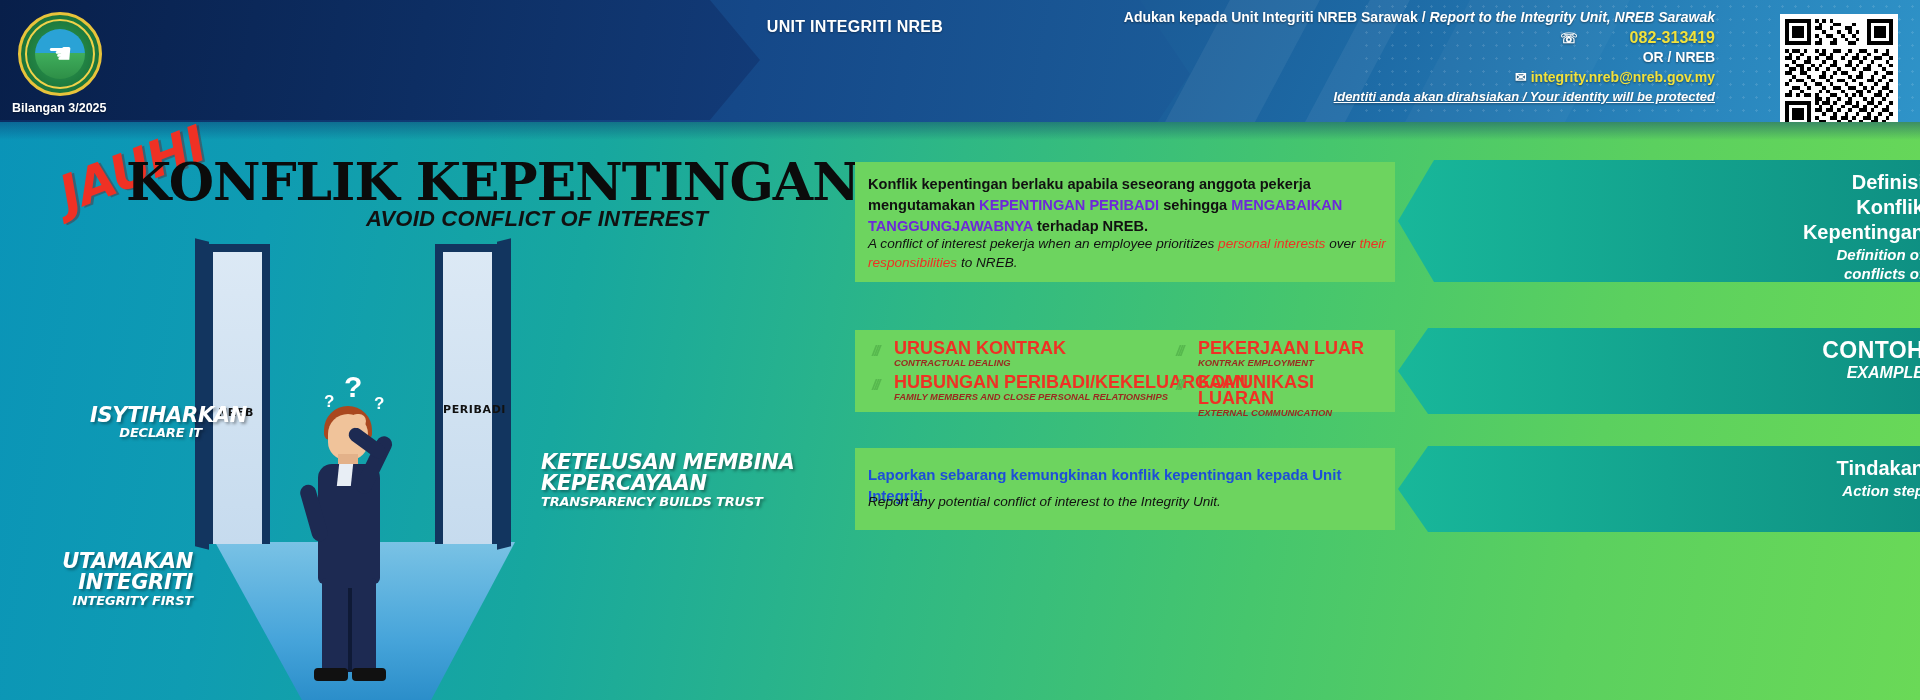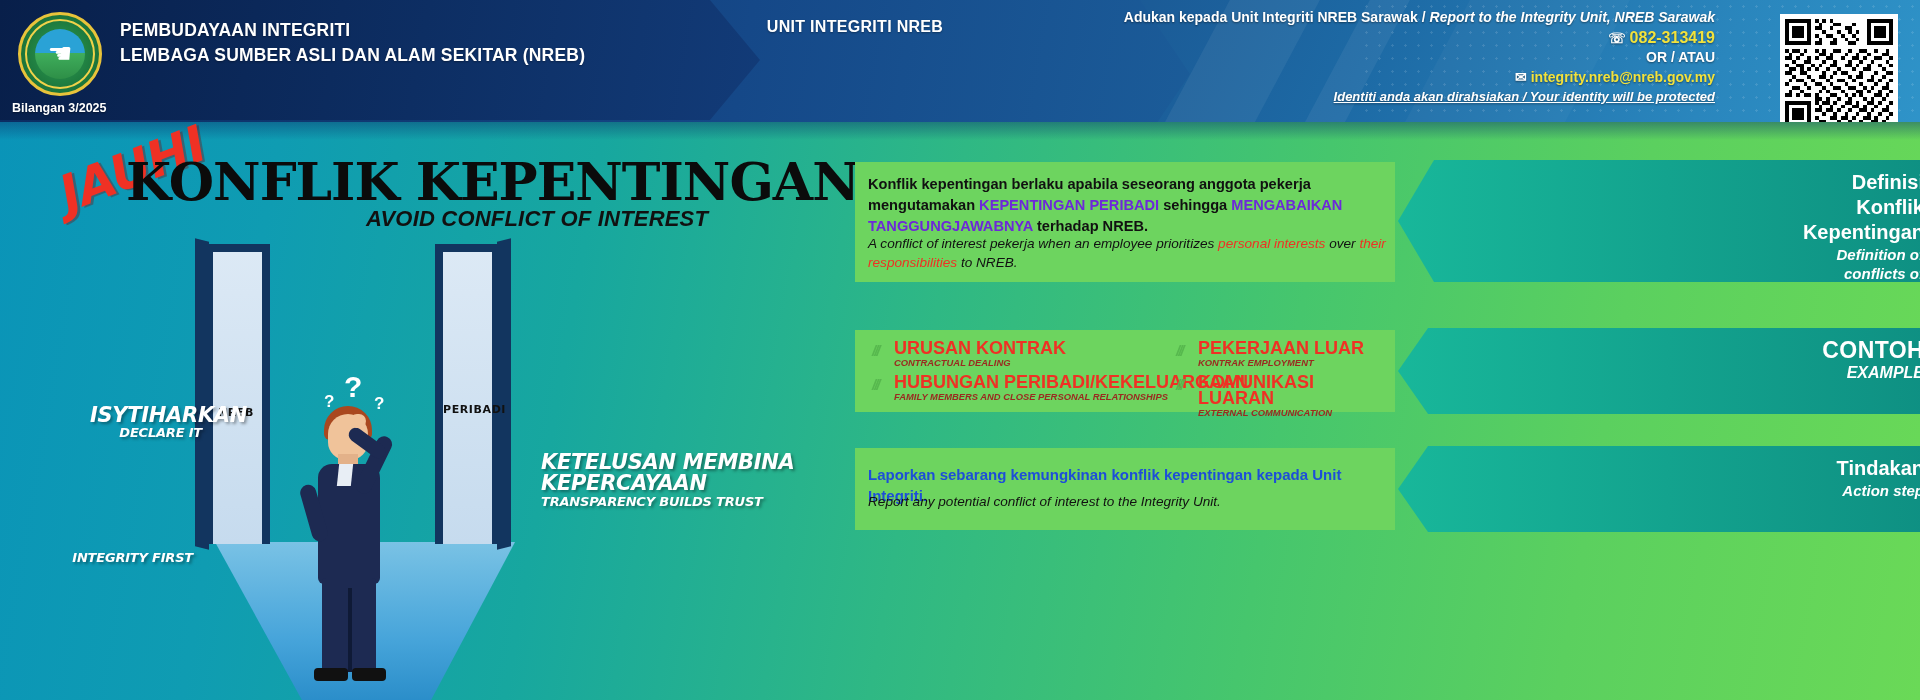--- a/index.html
+++ b/index.html
@@ -62,21 +62,21 @@
     position:absolute;left:640px;top:18px;width:430px;text-align:center;
     color:#fff;font-weight:bold;font-size:16px;letter-spacing:.3px;
     text-shadow:0 1px 2px rgba(0,0,0,.35);
   }
   .contact{
     position:absolute;right:205px;top:8px;width:720px;text-align:right;color:#fff;
     font-size:14px;line-height:19.5px;font-weight:bold;
     text-shadow:0 1px 2px rgba(0,0,0,.45);
   }
   .contact .en{font-style:italic;}
-  .contact .phone{color:#f2e23c;font-size:16px;}
+  .contact .phone{color:#f2e23c;font-size:16px;margin-left:48px;}
   .contact .email{color:#f2e23c;}
   .contact .note{font-style:italic;font-size:13px;text-decoration:underline;}
   .qr{
     position:absolute;right:22px;top:14px;width:118px;height:118px;background:#fff;
     padding:5px;box-sizing:border-box;
   }
   .qr svg{display:block;}
 
   
   .stage{
@@ -240,40 +240,36 @@
     <div class="hdr-left-shape"></div>
     <div class="hdr-left-inner"></div>
 
     <div class="logo">
       <div class="logo-ring"></div>
       <div class="logo-inner">
         <span class="logo-hand">☚</span>
       </div>
     </div>
 
-    <div class="hdr-title">
-      <div>PEMBUDAYAAN INTEGRITI</div>
-      <div>LEMBAGA SUMBER ASLI DAN ALAM SEKITAR (NREB)</div>
-    </div>
 
     <div class="bilangan">Bilangan 3/2025</div>
 
     <div class="unit-title">UNIT INTEGRITI NREB</div>
 
     <div class="contact">
       <div>
         <span>Adukan kepada Unit Integriti NREB Sarawak</span>
         <span>/</span>
         <span class="en">Report to the Integrity Unit, NREB Sarawak</span>
       </div>
       <div>
         <span>☏</span>
         <span class="phone">082-313419</span>
       </div>
-      <div>OR / ATAU</div>
+      <div>OR / NREB</div>
       <div>
         <span>✉</span>
         <span class="email">integrity.nreb@nreb.gov.my</span>
       </div>
       <div class="note">Identiti anda akan dirahsiakan / Your identity will be protected</div>
     </div>
 
     <div class="qr">
       <svg width="108" height="108" viewBox="0 0 29 29" shape-rendering="crispEdges">
         <rect width="29" height="29" fill="#fff"></rect>
@@ -534,20 +530,21 @@
       <div class="p-shoe-l"></div>
       <div class="p-shoe-r"></div>
     </div>
 
     <div class="cap cap-declare">
       <span class="ms">ISYTIHARKAN</span>
       <span class="en">DECLARE IT</span>
     </div>
 
     <div class="cap cap-integrity">
+      <span class="ms">UTAMAKAN INTEGRITI</span>
       <span class="en">INTEGRITY FIRST</span>
     </div>
 
     <div class="cap cap-trust">
       <span class="ms">KETELUSAN MEMBINA</span>
       <span class="ms">KEPERCAYAAN</span>
       <span class="en">TRANSPARENCY BUILDS TRUST</span>
     </div>
   </div>
 

